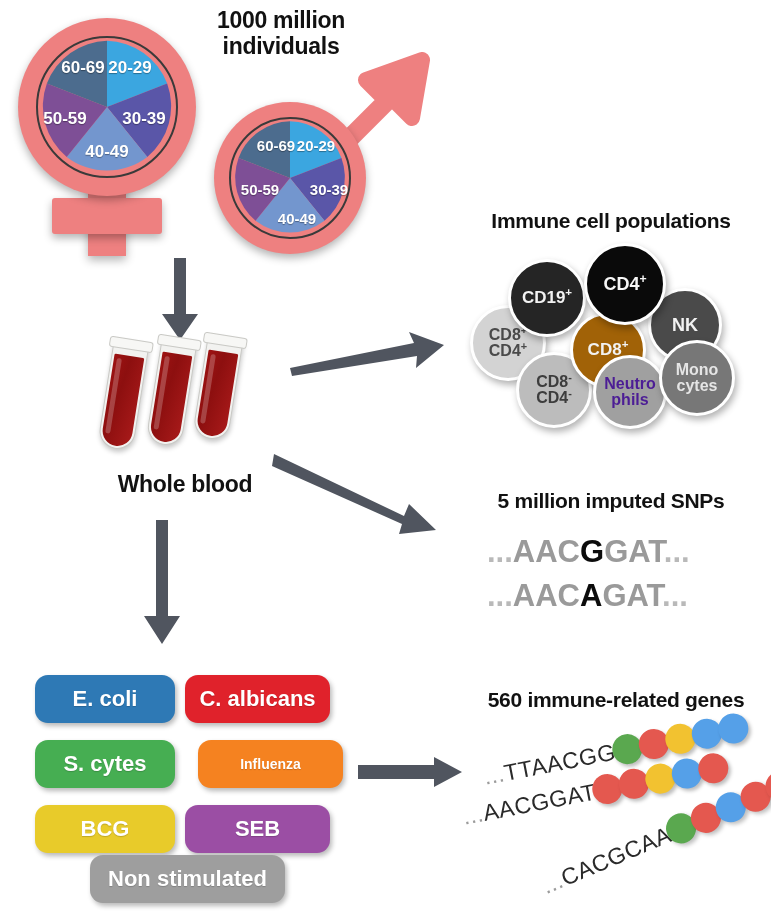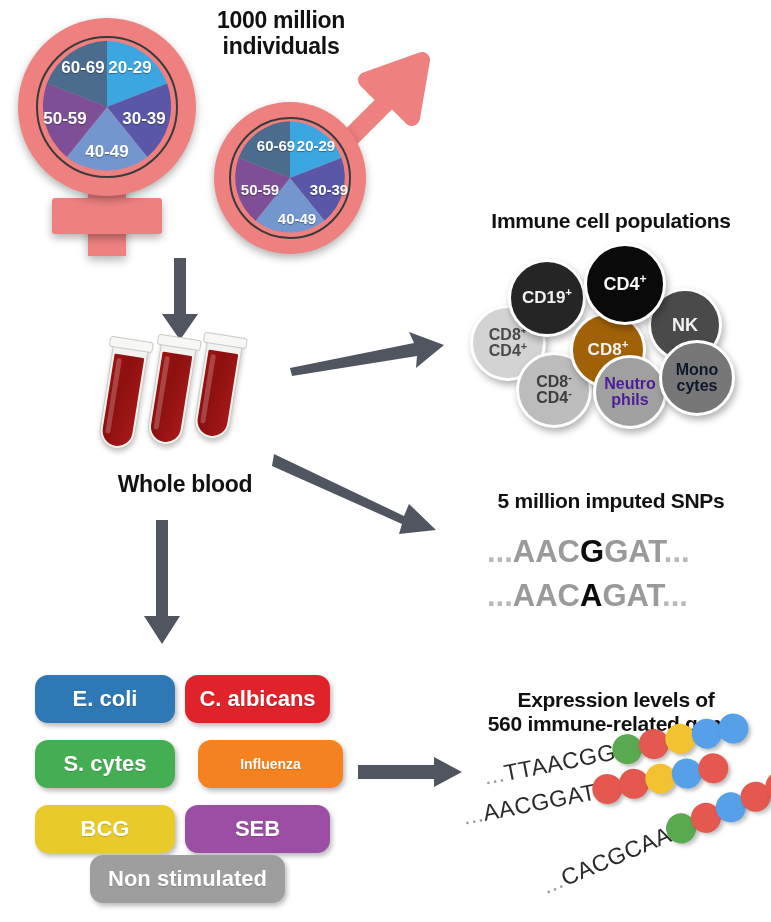--- a/index.html
+++ b/index.html
@@ -183,21 +183,21 @@
 </div>
 <div class="cell" style="left:648px;top:288px;width:74px;height:74px;background:#4A4A4A;color:#f2f2f2;font-size:18px;">
   <span>NK</span>
 </div>
 <div class="cell" style="left:570px;top:312px;width:76px;height:76px;background:#a16207;color:#f2f2f2;font-size:17px;">
   <span>CD8<sup>+</sup></span>
 </div>
 <div class="cell" style="left:593px;top:355px;width:74px;height:74px;background:#A0A0A0;color:#4c1d95;font-size:16px;">
   <span>Neutro<br>phils</span>
 </div>
-<div class="cell" style="left:659px;top:340px;width:76px;height:76px;background:#777777;color:#0f172a;font-size:16px;">
+<div class="cell" style="left:659px;top:340px;width:76px;height:76px;background:#777777;color:#e5e5e5;font-size:16px;">
   <span>Mono<br>cytes</span>
 </div>
 <div class="cell" style="left:584px;top:243px;width:82px;height:82px;background:#0A0A0A;color:#f7f7f7;font-size:18px;">
   <span>CD4<sup>+</sup></span>
 </div>
 
 <div class="abs heading" style="left:452px;top:489px;width:318px;font-size:21px;">5 million imputed SNPs</div>
 
 <div class="snp-row" style="left:487px;top:534px;font-size:31px;">
   <span class="dim">...</span><span class="dim2">AAC</span><span class="hit">G</span><span class="dim2">GAT</span><span class="dim">...</span>
@@ -229,21 +229,20 @@
   <span>Non stimulated</span>
 </div>
 
 <div class="abs arrow" style="left:358px;top:756px;">
   <svg width="106" height="32" viewBox="0 0 106 32">
     <path d="M0 9 H76 V1 L104 16 L76 31 V23 H0 Z" fill="#50555F"></path>
   </svg>
 </div>
 
 <div class="abs heading" style="left:462px;top:688px;width:308px;font-size:21px;">
-  <div>Expression levels of</div>
   <div>560 immune-related genes</div>
 </div>
 
 <div class="strand" style="left:484px;top:762px;transform:rotate(-11deg);">
   <span class="seq"><span class="lead">...</span><span>TTAACGG</span></span>
   <span class="bead" style="background:#5AA84F;"></span>
   <span class="bead" style="background:#E4584F;"></span>
   <span class="bead" style="background:#F2C230;"></span>
   <span class="bead" style="background:#55A0E8;"></span>
   <span class="bead" style="background:#55A0E8;"></span>

